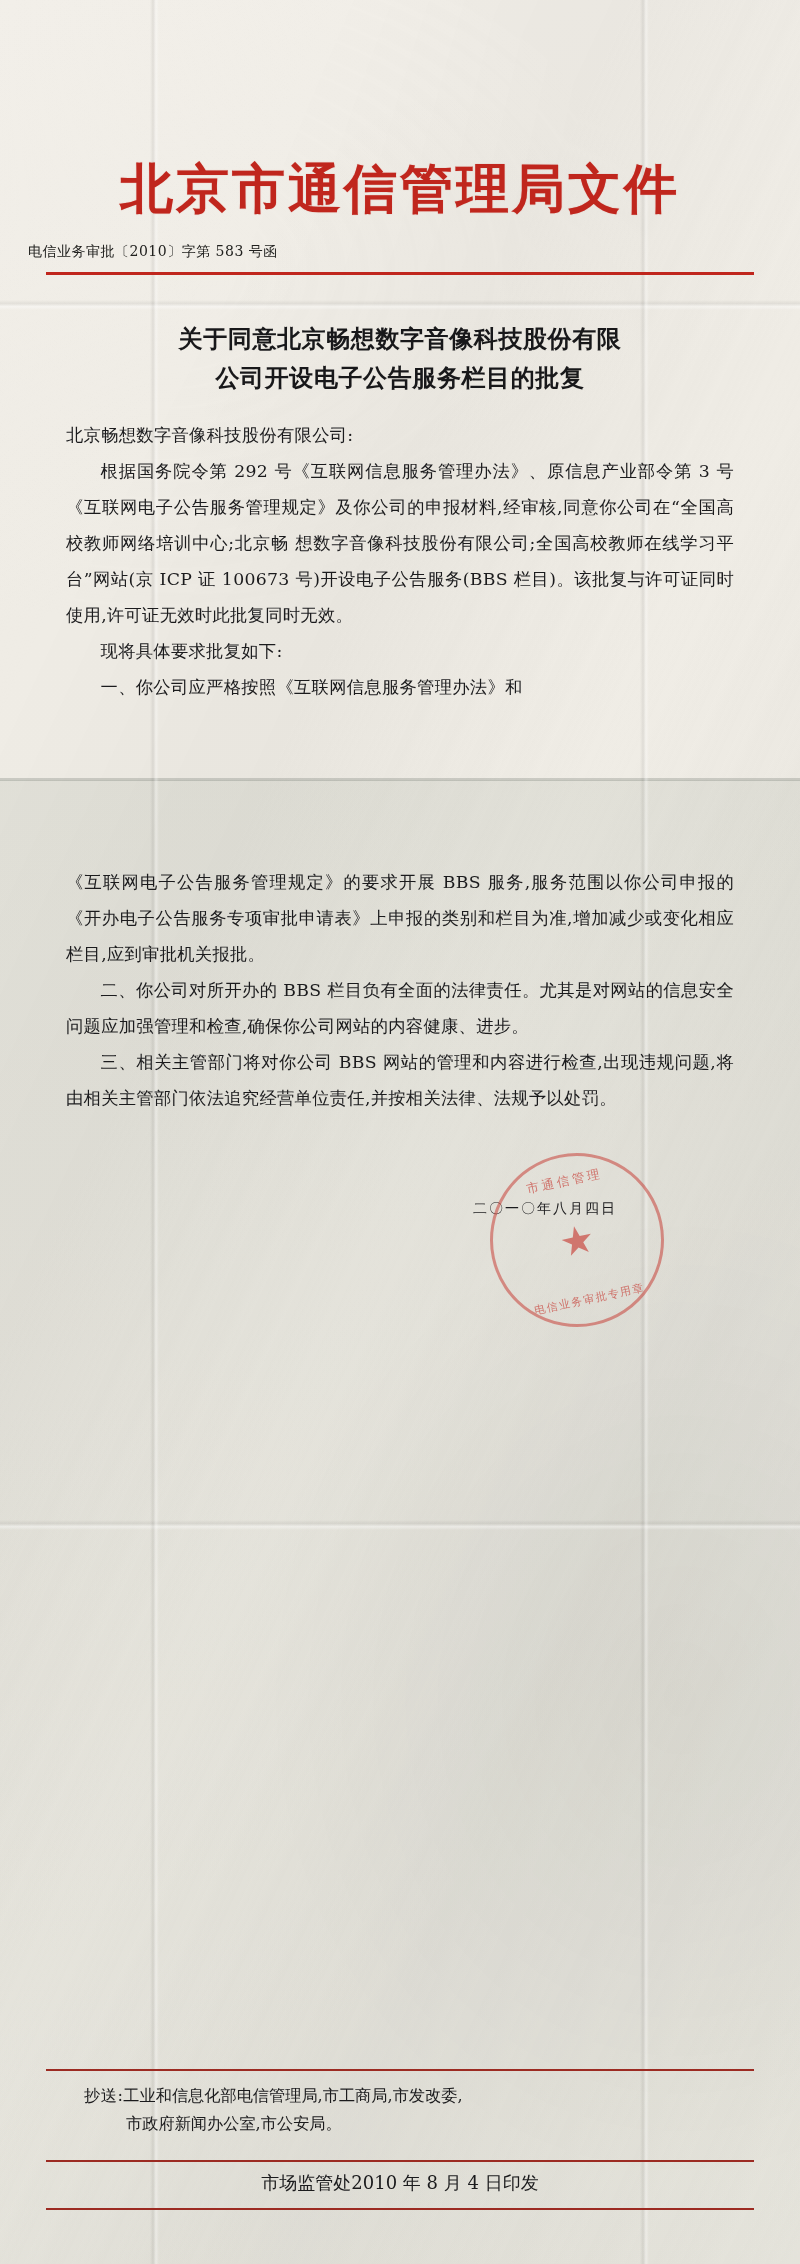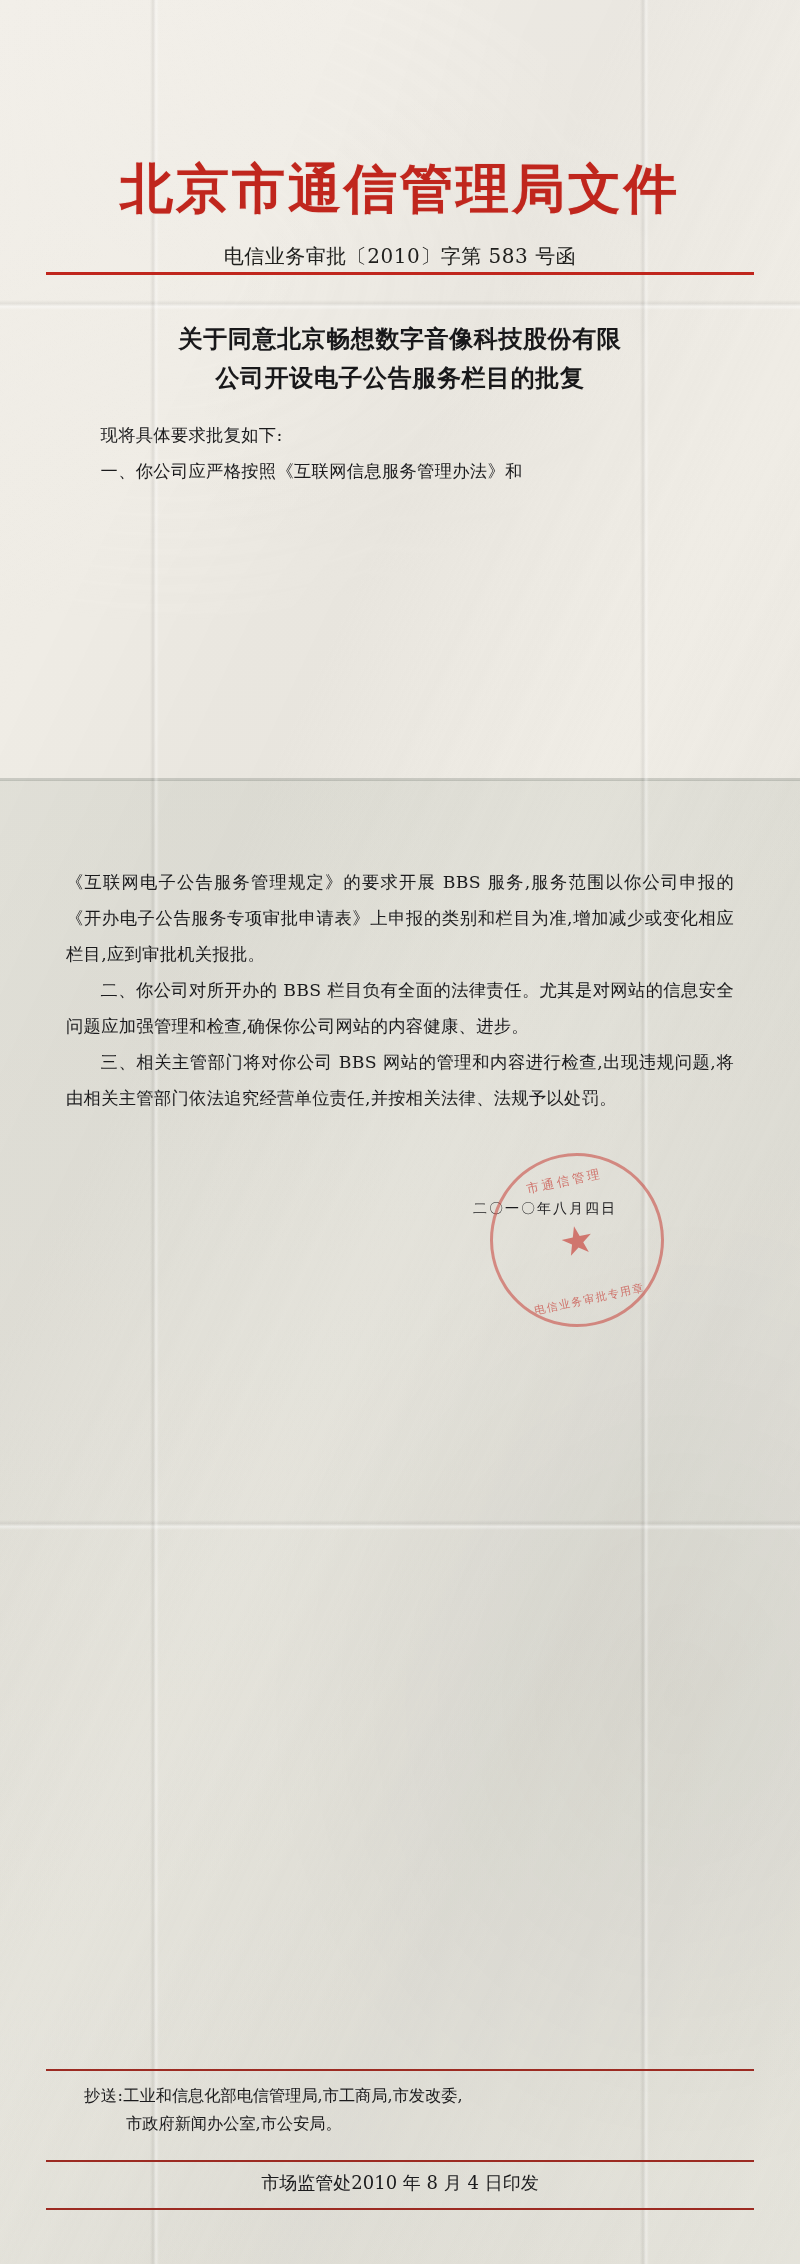--- a/index.html
+++ b/index.html
@@ -83,22 +83,22 @@
     letter-spacing: 3px;
     font-family: "DejaVu Serif", "Liberation Serif", serif;
     text-shadow: 0 0 1px rgba(192,38,29,0.4);
     margin-top: 6px;
   }
   .doc-number {
     position: absolute;
     top: 243px;
     left: 0;
     right: 0;
-    text-align: center;
-    font-size: 20px;
+    text-align: left;
+    font-size: 14px;
     color: #20201e;
     letter-spacing: 0.5px;
   }
   .red-rule {
     position: absolute;
     top: 272px;
     left: 18px;
     right: 18px;
     height: 2.5px;
     background: #c0261d;
@@ -242,20 +242,22 @@
     <div class="doc-number">电信业务审批〔2010〕字第 583 号函</div>
 
     <div class="red-rule"></div>
 
     <div class="doc-title">
       <div>关于同意北京畅想数字音像科技股份有限</div>
       <div>公司开设电子公告服务栏目的批复</div>
     </div>
 
     <div class="body-block" id="body-top">
+      <p>北京畅想数字音像科技股份有限公司:</p>
+      <p class="indent">根据国务院令第 292 号《互联网信息服务管理办法》、原信息产业部令第 3 号《互联网电子公告服务管理规定》及你公司的申报材料,经审核,同意你公司在“全国高校教师网络培训中心;北京畅 想数字音像科技股份有限公司;全国高校教师在线学习平台”网站(京 ICP 证 100673 号)开设电子公告服务(BBS 栏目)。该批复与许可证同时使用,许可证无效时此批复同时无效。</p>
       <p class="indent">现将具体要求批复如下:</p>
       <p class="indent">一、你公司应严格按照《互联网信息服务管理办法》和</p>
     </div>
 
     <div class="body-block" id="body-bottom">
       <p>《互联网电子公告服务管理规定》的要求开展 BBS 服务,服务范围以你公司申报的《开办电子公告服务专项审批申请表》上申报的类别和栏目为准,增加减少或变化相应栏目,应到审批机关报批。</p>
       <p class="indent">二、你公司对所开办的 BBS 栏目负有全面的法律责任。尤其是对网站的信息安全问题应加强管理和检查,确保你公司网站的内容健康、进步。</p>
       <p class="indent">三、相关主管部门将对你公司 BBS 网站的管理和内容进行检查,出现违规问题,将由相关主管部门依法追究经营单位责任,并按相关法律、法规予以处罚。</p>
     </div>
 

